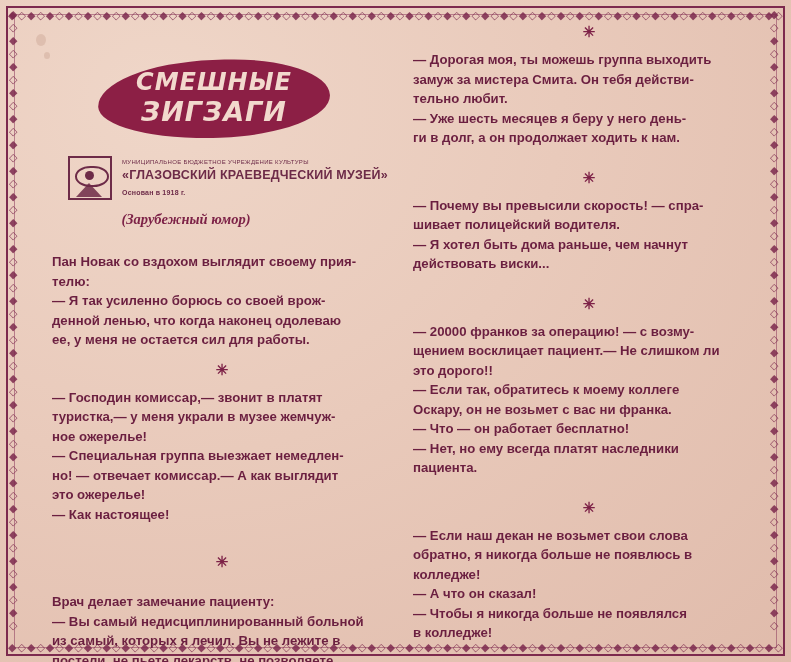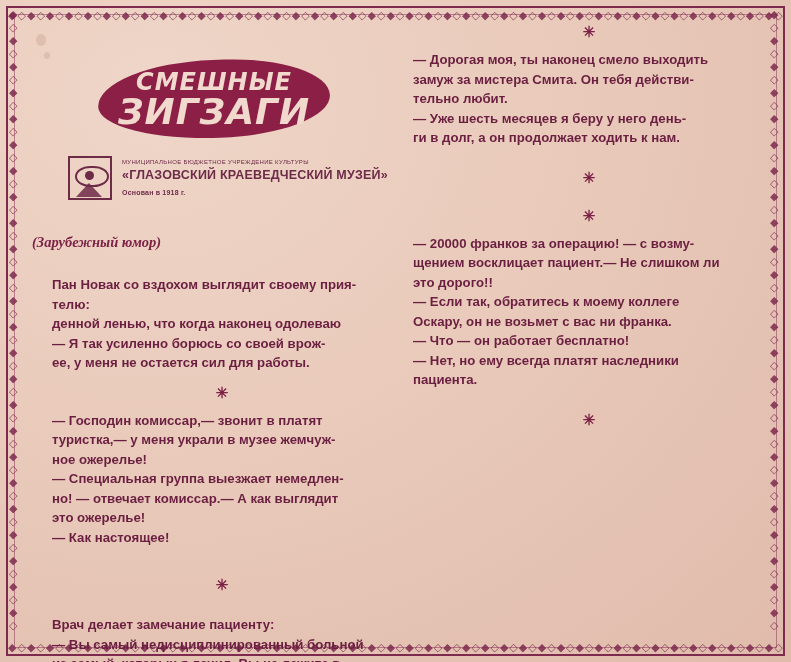--- a/index.html
+++ b/index.html
@@ -113,21 +113,21 @@
   }
   .logo-l1 {
     position: absolute;
     top: 8px; left: 0; right: 0;
     font-size: 24px;
     line-height: 28px;
   }
   .logo-l2 {
     position: absolute;
     top: 38px; left: 0; right: 0;
-    font-size: 36px;
+    font-size: 27px;
     line-height: 28px;
   }
 
   
   .museum {
     position: relative;
     margin: 18px 0 0 36px;
     height: 46px;
   }
   .museum-eye {
@@ -175,21 +175,22 @@
     font-weight: bold;
     letter-spacing: .2px;
     line-height: 16px;
   }
   .museum-l2 .small {
     font-size: 7px;
     font-weight: bold;
   }
 
   .subtitle {
-    margin: 32px 0 0 0;
+    margin: 9px 0 0 0;
+    text-align: center;
     color: #7d2247;
     font-size: 14.5px;
     font-style: italic;
     font-weight: bold;
     font-family: "Liberation Serif", serif;
     padding-right: 60px;
   }
 
   
   .txt {
@@ -274,22 +275,22 @@
         </div>
       </div>
 
       <div class="subtitle">(Зарубежный юмор)</div>
 
       <div class="left-body txt">
 
         <div class="blk">
           <p>Пан Новак со вздохом выглядит своему прия-</p>
           <p>телю:</p>
+          <p>— Я так усиленно борюсь со своей врож-</p>
           <p>денной ленью, что когда наконец одолеваю</p>
-          <p>— Я так усиленно борюсь со своей врож-</p>
           <p>ее, у меня не остается сил для работы.</p>
         </div>
 
         <div class="star">✳</div>
 
         <div class="blk">
           <p>— Господин комиссар,— звонит в платят</p>
           <p>туристка,— у меня украли в музее жемчуж-</p>
           <p>ное ожерелье!</p>
           <p>— Специальная группа выезжает немедлен-</p>
@@ -310,44 +311,58 @@
 
       </div>
     </div>
 
     <div class="col-right">
       <div class="right-body txt">
 
         <div class="star" style="margin-top:2px;">✳</div>
 
         <div class="blk">
-          <p>— Дорогая моя, ты наконец смело выходить</p>
+          <p>— Дорогая моя, ты можешь группа выходить</p>
           <p>замуж за мистера Смита. Он тебя действи-</p>
           <p>тельно любит.</p>
           <p>— Уже шесть месяцев я беру у него день-</p>
           <p>ги в долг, а он продолжает ходить к нам.</p>
         </div>
 
         <div class="star" style="margin-top:22px;">✳</div>
 
+        <div class="blk">
+          <p>— Почему вы превысили скорость! — спра-</p>
+          <p>шивает полицейский водителя.</p>
+          <p>— Я хотел быть дома раньше, чем начнут</p>
+          <p>действовать виски...</p>
+        </div>
 
         <div class="star" style="margin-top:22px;">✳</div>
 
         <div class="blk">
           <p>— 20000 франков за операцию! — с возму-</p>
           <p>щением восклицает пациент.— Не слишком ли</p>
           <p>это дорого!!</p>
           <p>— Если так, обратитесь к моему коллеге</p>
           <p>Оскару, он не возьмет с вас ни франка.</p>
           <p>— Что — он работает бесплатно!</p>
           <p>— Нет, но ему всегда платят наследники</p>
           <p>пациента.</p>
         </div>
 
         <div class="star" style="margin-top:22px;">✳</div>
 
+        <div class="blk">
+          <p>— Если наш декан не возьмет свои слова</p>
+          <p>обратно, я никогда больше не появлюсь в</p>
+          <p>колледже!</p>
+          <p>— А что он сказал!</p>
+          <p>— Чтобы я никогда больше не появлялся</p>
+          <p>в колледже!</p>
+        </div>
 
       </div>
 
     </div>
 
   </div>
 </div>
 
 </body></html>

